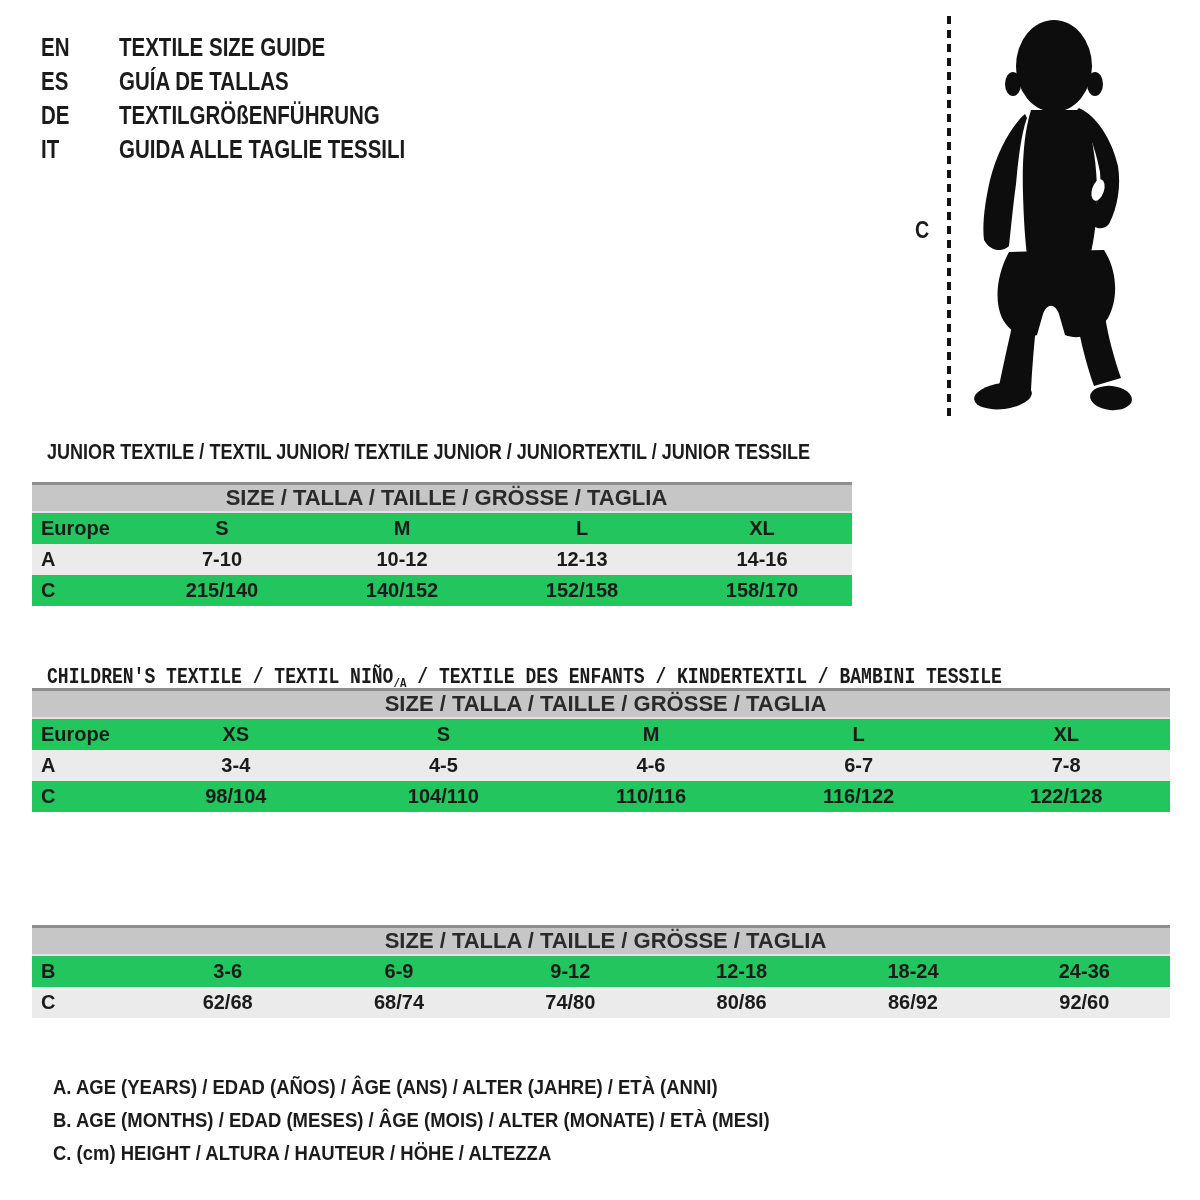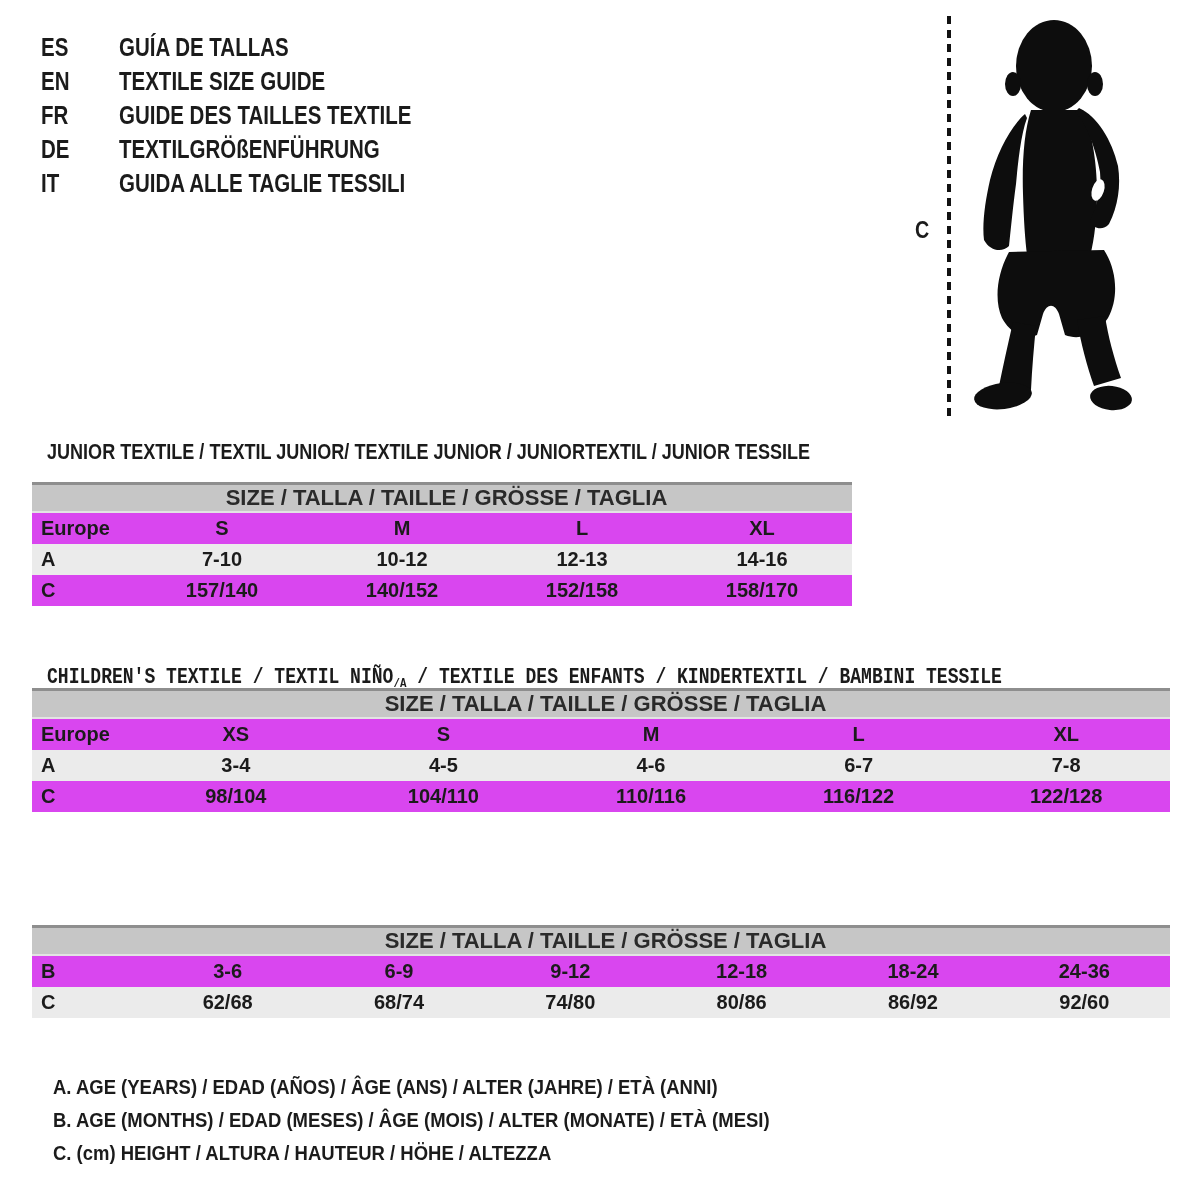--- a/index.html
+++ b/index.html
@@ -36,43 +36,40 @@
   
   table.size-table { position:absolute; border-collapse:collapse; table-layout:fixed; }
   table.size-table th {
     background:#c6c6c6; border-top:3px solid #8e8e8e; border-bottom:2px solid #e3e3e3;
     height:26px; text-align:center; padding:0 0 0 9px; font-size:22px; font-weight:bold; color:#2a2a2a;
     white-space:nowrap; overflow:hidden;
   }
   table.size-table td { height:31px; text-align:center; font-size:20px; font-weight:bold; padding:0; white-space:nowrap; }
   table.size-table td:first-child { text-align:left; padding-left:9px; }
   tr.shade td { background:#ebebeb; }
-  tr.plain td { background:#d946ef; }
+  tr.plain td { background:#22c55e; }
   table.t1 { left:32px; top:482px; width:820px; }
   table.t2 { left:32px; top:688px; width:1138px; }
   table.t3 { left:32px; top:925px; width:1138px; }
 
   
   .legend { position:absolute; left:41px; top:1070px; font-size:21px; line-height:33px; }
   .legend-line { white-space:nowrap;margin-left:12px; }
 </style>
 </head>
 <body>
 
 <div class="page">
 
   <section class="lang-block">
     <div class="lang-row">
+      <span class="lang-code cond">EN</span><span class="cond">TEXTILE SIZE GUIDE</span>
+    </div>
+    <div class="lang-row">
       <span class="lang-code cond">ES</span><span class="cond">GUÍA DE TALLAS</span>
-    </div>
-    <div class="lang-row">
-      <span class="lang-code cond">EN</span><span class="cond">TEXTILE SIZE GUIDE</span>
-    </div>
-    <div class="lang-row">
-      <span class="lang-code cond">FR</span><span class="cond">GUIDE DES TAILLES TEXTILE</span>
     </div>
     <div class="lang-row">
       <span class="lang-code cond">DE</span><span class="cond">TEXTILGRÖßENFÜHRUNG</span>
     </div>
     <div class="lang-row">
       <span class="lang-code cond">IT</span><span class="cond">GUIDA ALLE TAGLIE TESSILI</span>
     </div>
   </section>
 
   <div class="measure-line"></div>
@@ -125,21 +122,21 @@
       </tr>
       <tr class="shade">
         <td>A</td>
         <td>7-10</td>
         <td>10-12</td>
         <td>12-13</td>
         <td>14-16</td>
       </tr>
       <tr class="plain">
         <td>C</td>
-        <td>157/140</td>
+        <td>215/140</td>
         <td>140/152</td>
         <td>152/158</td>
         <td>158/170</td>
       </tr>
     </tbody>
   </table>
 
   <h2 class="tbl-title t2"><span class="cond"><span>CHILDREN'S TEXTILE / TEXTIL NIÑO</span><span class="sub-a">/A</span><span> / TEXTILE DES ENFANTS / KINDERTEXTIL / BAMBINI TESSILE</span></span></h2>
   <table class="size-table t2">
     <colgroup>

